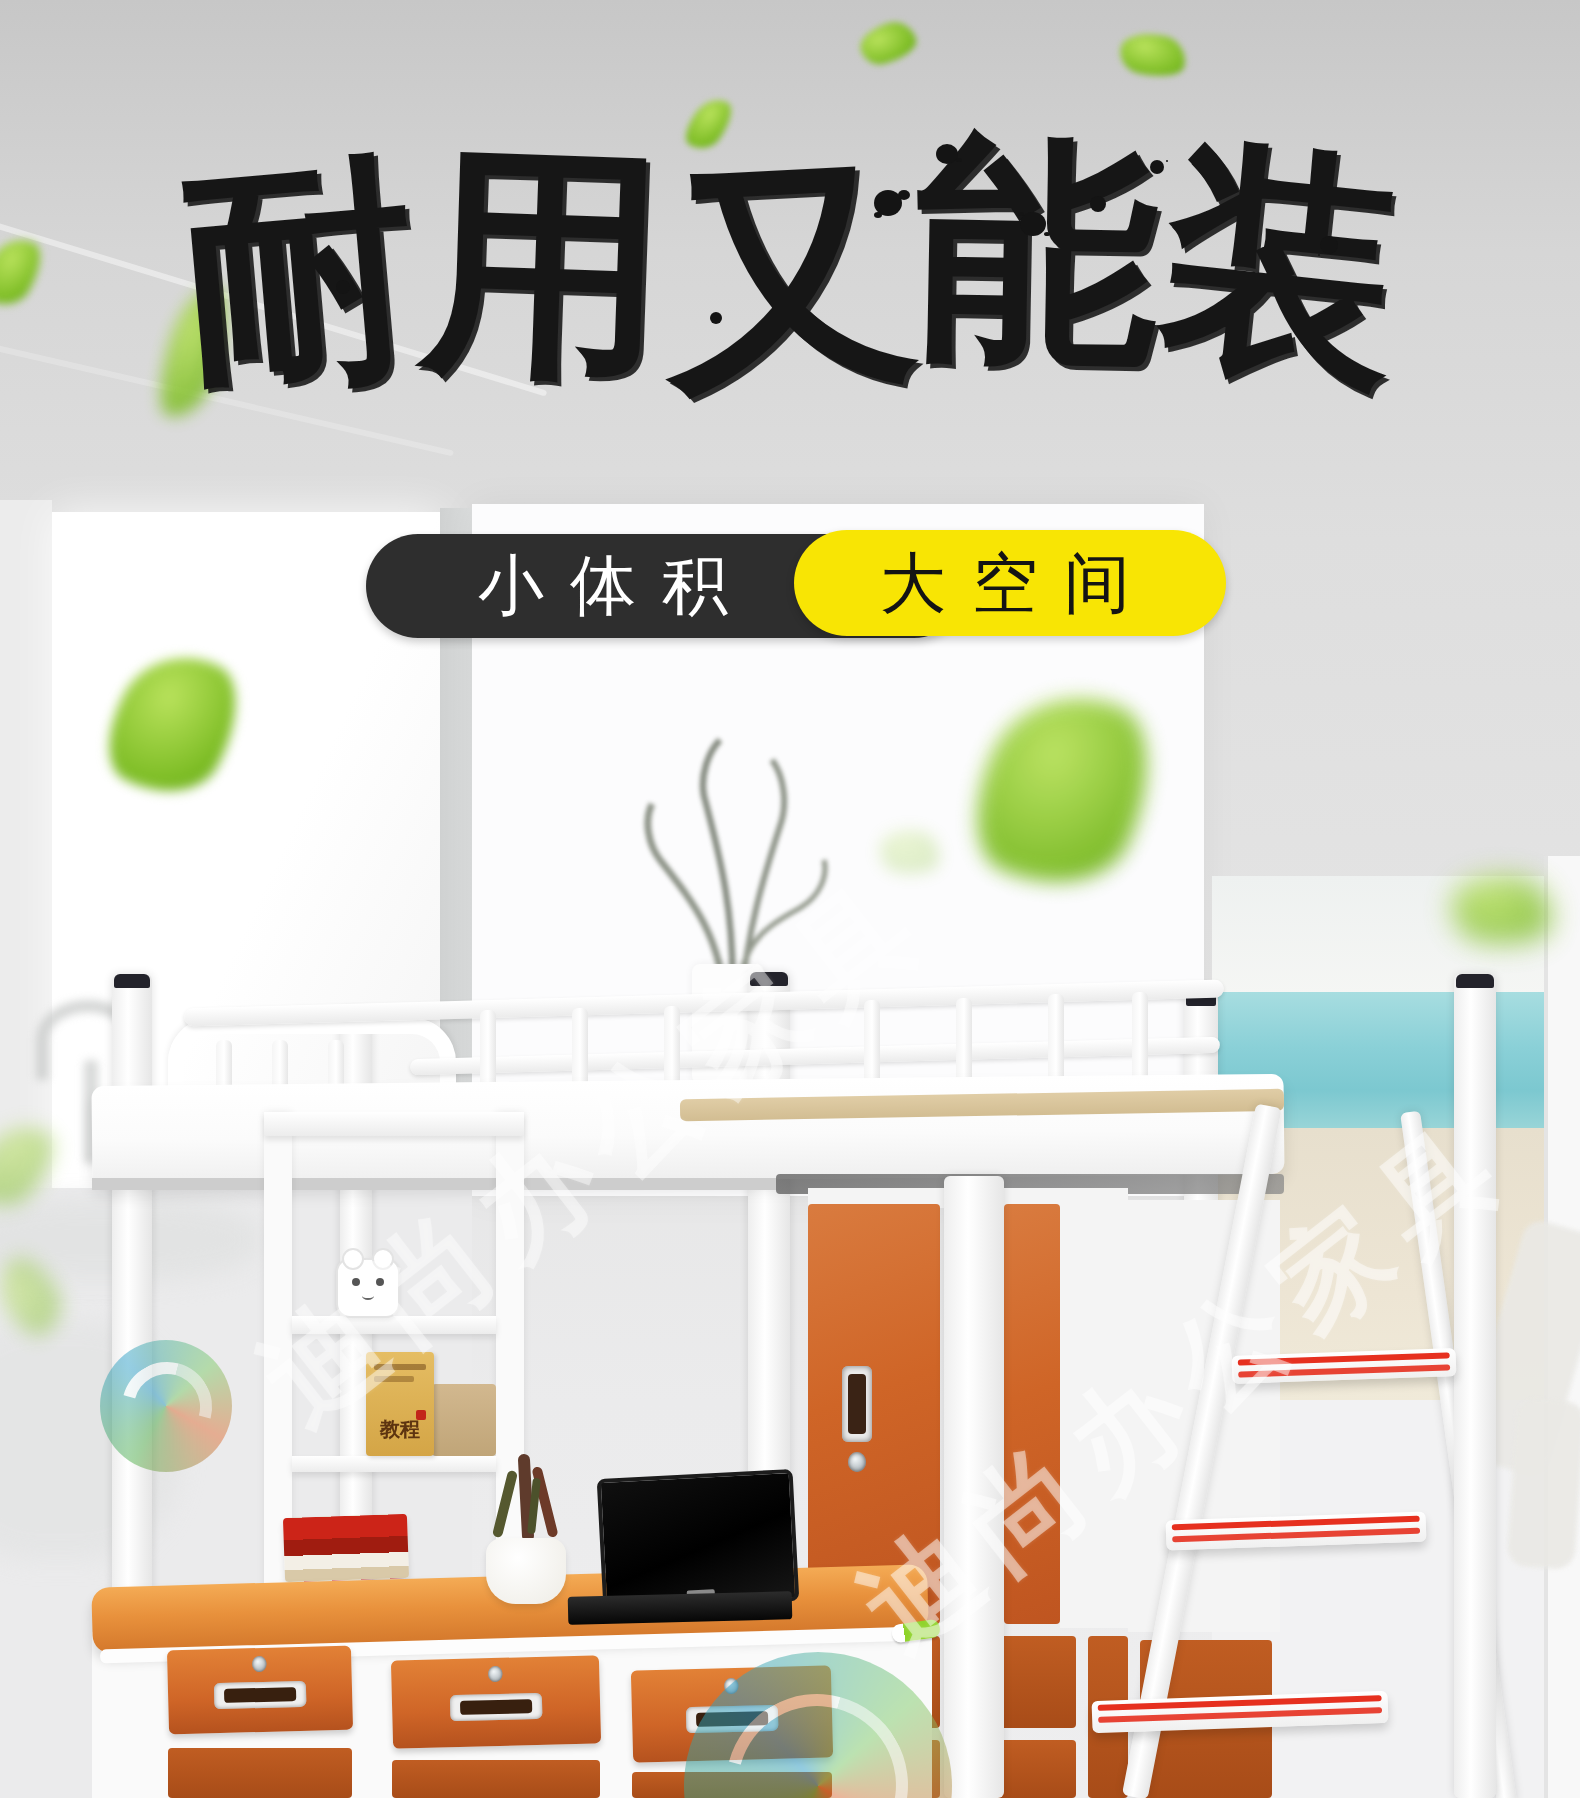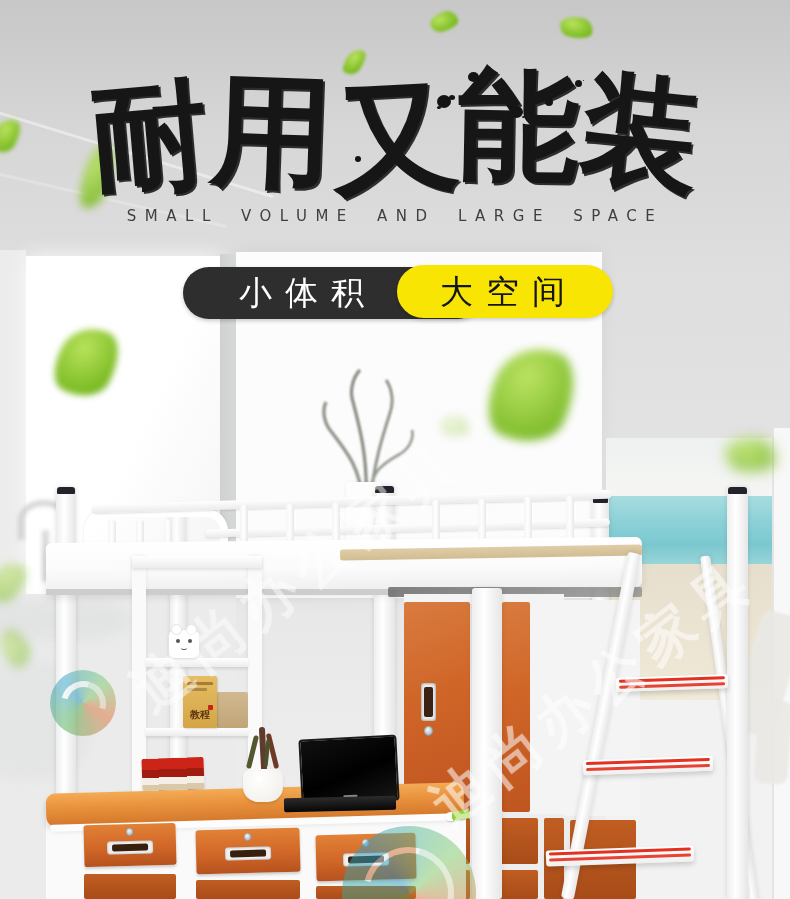--- a/index.html
+++ b/index.html
@@ -258,20 +258,19 @@
   <div>
     <div class="splat" style="left:437px;top:95px;width:14px;height:13px;box-shadow:8px -4px 0 -4px #141414,-5px 6px 0 -5px #141414;"></div>
     <div class="splat" style="left:468px;top:72px;width:11px;height:10px;box-shadow:6px 3px 0 -4px #141414;"></div>
     <div class="splat" style="left:510px;top:106px;width:13px;height:12px;box-shadow:-6px -5px 0 -5px #141414,7px 5px 0 -5px #141414;"></div>
     <div class="splat" style="left:545px;top:98px;width:8px;height:8px;"></div>
     <div class="splat" style="left:575px;top:80px;width:7px;height:7px;box-shadow:5px -3px 0 -3px #141414;"></div>
     <div class="splat" style="left:355px;top:156px;width:6px;height:6px;"></div>
     <div class="splat" style="left:168px;top:140px;width:7px;height:7px;"></div>
     <div class="splat" style="left:660px;top:118px;width:9px;height:9px;box-shadow:-5px 5px 0 -4px #141414;"></div>
   </div>
-  <div class="abs subtitle">SMALL VOLUME AND LARGE SPACE</div>
 
   <div class="abs badge badge-dark" style="left:183px;top:267px;width:300px;height:52px;"></div>
   <div class="abs badge badge-yellow" style="left:397px;top:265px;width:216px;height:53px;"></div>
   <div class="abs badge-label" style="left:228px;top:267px;width:160px;color:#ffffff;">小体积</div>
   <div class="abs badge-label" style="left:424px;top:266px;width:170px;color:#141414;">大空间</div>
 
 </div>
 
 </body></html>

